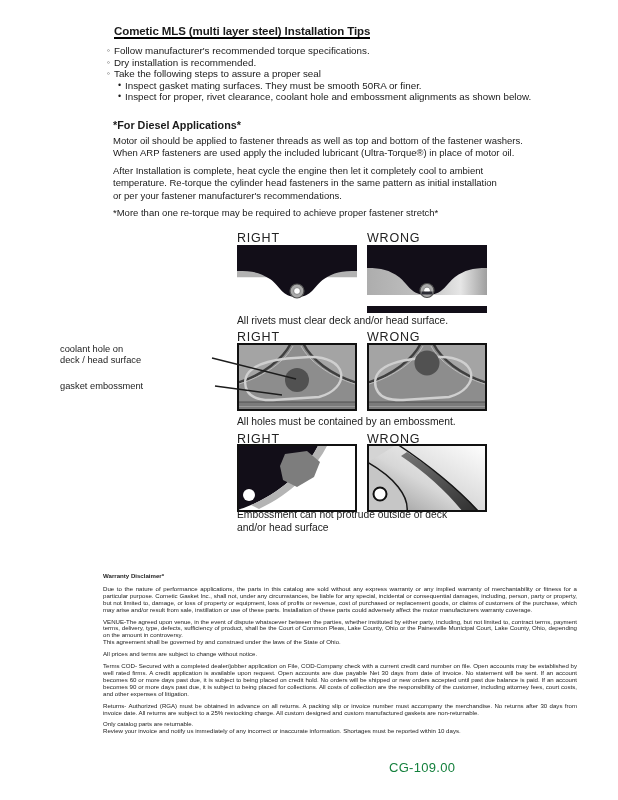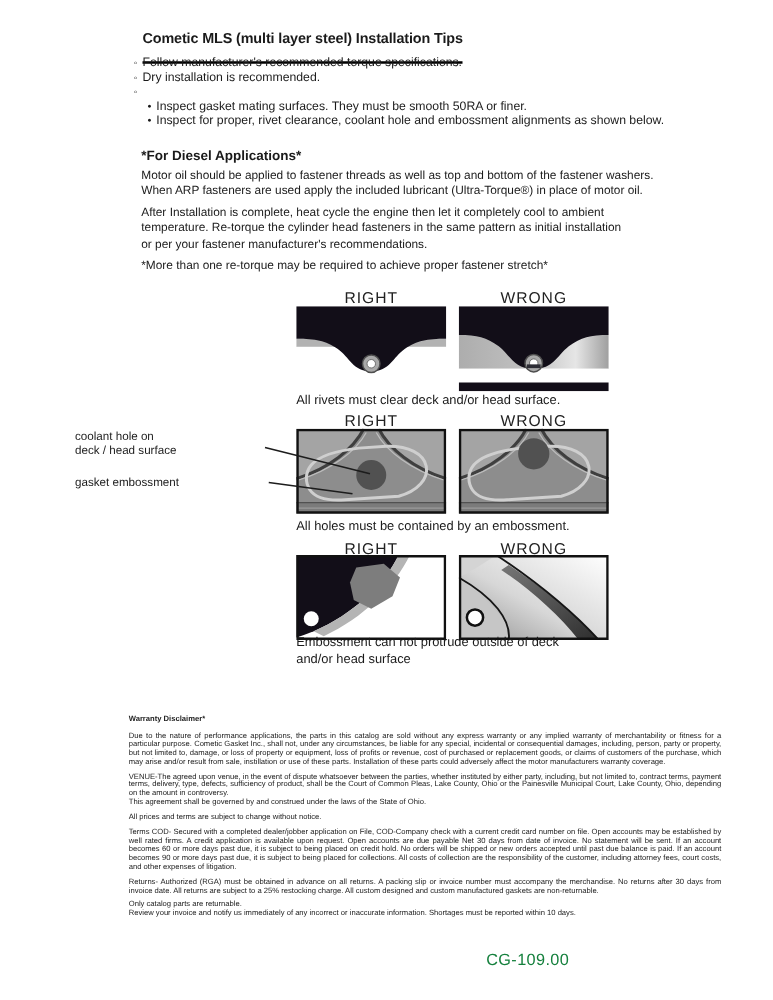--- a/index.html
+++ b/index.html
@@ -3,34 +3,34 @@
 <meta charset="utf-8">
 <style>
   html,body{margin:0;padding:0;background:#ffffff;}
   .page{
     position:relative;width:618px;height:800px;background:#ffffff;overflow:hidden;
     font-family:"Liberation Sans","DejaVu Sans",sans-serif;color:#1a1a1a;
   }
   .title{
     position:absolute;left:114px;top:25px;margin:0;
     font-size:11.5px;font-weight:bold;letter-spacing:-0.1px;
-    border-bottom:2px solid #000;padding-bottom:12px;white-space:nowrap;
+    border-bottom:2px solid #000;padding-bottom:0;white-space:nowrap;
   }
   .bullets{position:absolute;left:107px;top:45px;font-size:9.8px;line-height:11.6px;}
   .b{display:flex;}
   .b .m{width:7px;flex:none;font-size:8px;line-height:11.6px;}
   .b.sub{margin-left:11px;}
   .b.sub .m{width:7px;font-size:9px;}
   .heading{position:absolute;left:113px;top:119px;margin:0;font-size:10.8px;font-weight:bold;}
   .para{position:absolute;left:113px;margin:0;width:470px;font-size:9.5px;line-height:12.3px;white-space:pre-line;}
   .p1{top:135px;}
   .p2{top:165px;}
   .note{top:207px;}
   .hdr{
-    position:absolute;width:120px;text-align:center;
+    position:absolute;width:120px;
     font-size:12.5px;letter-spacing:0.8px;color:#222;font-weight:normal;
   }
   .panel{position:absolute;width:120px;height:68px;}
   .panel svg{display:block;width:120px;height:68px;}
   .cap{position:absolute;left:237px;margin:0;font-size:10.3px;line-height:13px;white-space:pre-line;}
   .callout{
     position:absolute;width:150px;
     font-size:9.3px;line-height:11px;white-space:pre-line;color:#1c1c1c;
   }
   .callout.coolant{left:60px;top:344px;}
@@ -52,20 +52,21 @@
     <div class="b">
       <span class="m">◦</span>
       <span>Follow manufacturer's recommended torque specifications.</span>
     </div>
     <div class="b">
       <span class="m">◦</span>
       <span>Dry installation is recommended.</span>
     </div>
     <div class="b">
       <span class="m">◦</span>
+      <span>Take the following steps to assure a proper seal</span>
     </div>
     <div class="b sub">
       <span class="m">•</span>
       <span>Inspect gasket mating surfaces.  They must be smooth 50RA or finer.</span>
     </div>
     <div class="b sub">
       <span class="m">•</span>
       <span>Inspect for proper, rivet clearance, coolant hole and embossment alignments as shown below.</span>
     </div>
   </div>

